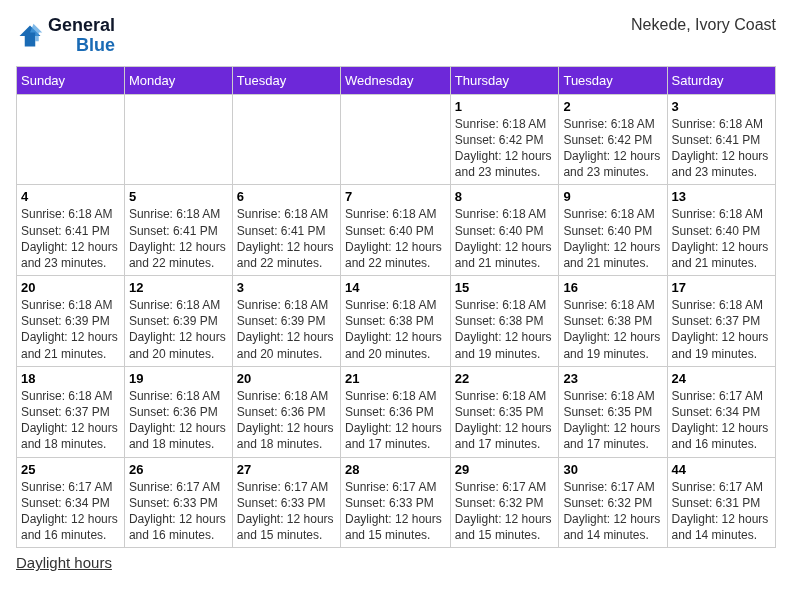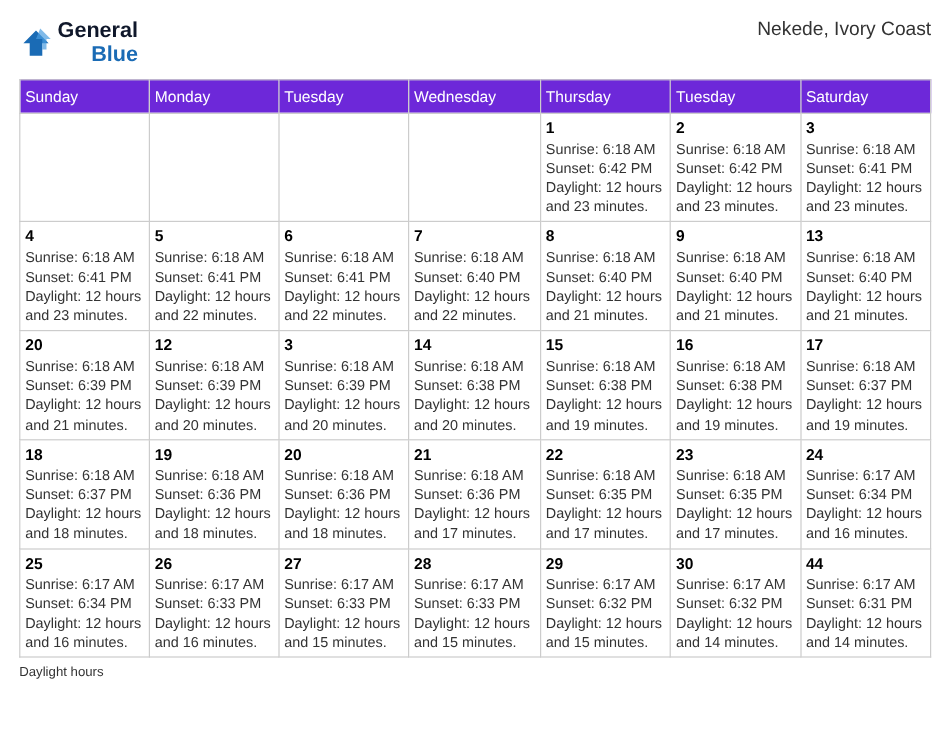--- a/index.html
+++ b/index.html
@@ -76,22 +76,23 @@
     .day-info {
       font-size: 12px;
       color: #333;
       line-height: 1.35;
     }
     .empty-cell {
       background: #fff;
     }
     .footer-note {
       margin-top: 6px;
-      font-size: 11px;
-      color: #333;
+      font-size: 15px;
+      color: #333;
+      text-decoration: underline;
     }
   </style>
 </head>
 <body>
 
 <div class="header">
   <div class="logo">
     <svg class="logo-icon" viewBox="0 0 32 32">
       <rect x="0" y="0" width="32" height="32" fill="none"></rect>
       <polygon points="16,4 28,16 22,16 22,28 10,28 10,16 4,16" fill="#1a6bb5"></polygon>

